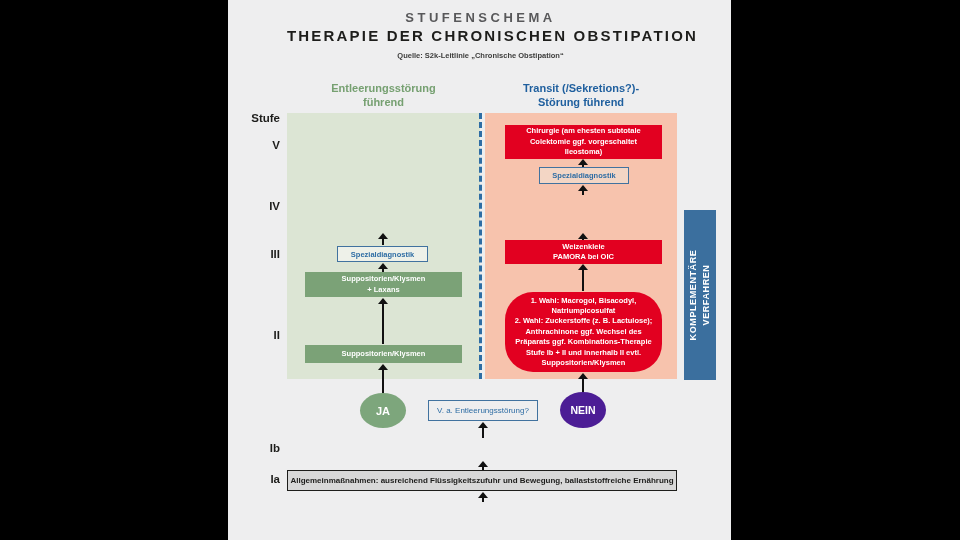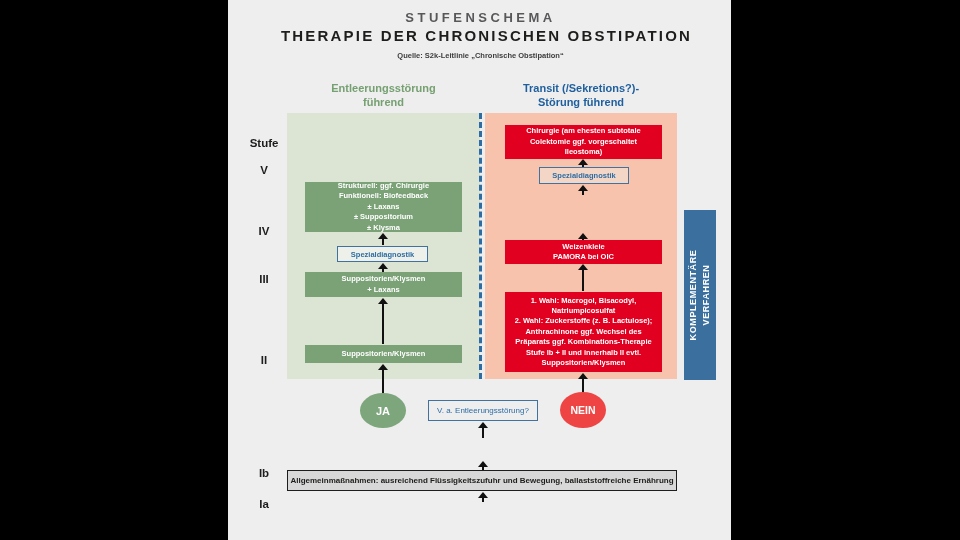--- a/index.html
+++ b/index.html
@@ -6,56 +6,56 @@
   .stage{position:relative;width:960px;height:540px;background:#000;overflow:hidden;
          font-family:"Liberation Sans","DejaVu Sans",sans-serif;}
   .canvas{position:absolute;left:228px;top:0;width:503px;height:540px;background:#eeeeef;}
   .abs{position:absolute;}
   .multiline{white-space:pre-line;}
   .center{text-align:center;}
 
   
   .kicker{left:0;top:10px;width:505px;text-align:center;color:#58585a;font-size:13px;
           font-weight:600;letter-spacing:3.5px;}
-  .main-title{left:6px;top:27px;width:505px;text-align:center;color:#1d1d1b;font-size:15px;
+  .main-title{left:12px;top:27px;width:505px;text-align:center;color:#1d1d1b;font-size:15px;
           font-weight:bold;letter-spacing:2.2px;}
   .source{left:0;top:51px;width:505px;text-align:center;color:#3c3c3b;font-size:7.5px;font-weight:600;}
 
   
   .col-head{top:82px;width:193px;text-align:center;font-size:11px;font-weight:bold;line-height:1.25;}
   .col-head.green{left:59px;color:#76a071;}
   .col-head.blue{left:257px;width:192px;color:#1f5f9e;}
 
   
   .panel-green{left:59px;top:113px;width:193px;height:266px;background:#dce5d4;}
   .panel-salmon{left:257px;top:113px;width:192px;height:266px;background:#f7c3ad;}
   .divider{left:251px;top:113px;height:266px;width:0;border-left:3px dashed #2e6da4;}
 
   
-  .stagelab{left:14px;width:44px;text-align:center;color:#1d1d1b;font-weight:bold;font-size:11.5px;margin-top:25px;}
+  .stagelab{left:8px;width:44px;text-align:right;color:#1d1d1b;font-weight:bold;font-size:11.5px;}
 
   
   .gbox{left:77px;width:157px;background:#7ba277;color:#fff;font-size:7.5px;font-weight:bold;
         line-height:1.38;display:flex;align-items:center;justify-content:center;}
   .rbox{left:277px;width:157px;background:#e20020;color:#fff;font-size:7.5px;font-weight:bold;
         line-height:1.38;display:flex;align-items:center;justify-content:center;}
   .spez{border:1.5px solid #41729f;color:#2e6da4;font-size:7.5px;font-weight:bold;
         display:flex;align-items:center;justify-content:center;box-sizing:border-box;}
   .spez.left{left:109px;top:246px;width:91px;height:16px;background:#eef1e9;}
   .spez.right{left:311px;top:167px;width:90px;height:17px;background:#f3d6c5;}
 
   .komp{left:456px;top:210px;width:32px;height:170px;background:#3b6f9e;}
   .komp .vtext{position:absolute;left:50%;top:50%;width:170px;
         transform:translate(-50%,-50%) rotate(-90deg);text-align:center;color:#fff;
         font-size:9px;font-weight:bold;letter-spacing:0.6px;line-height:1.45;}
 
   .ellipse{border-radius:50%;display:flex;align-items:center;justify-content:center;
         color:#fff;font-weight:bold;}
   .ja{left:132px;top:393px;width:46px;height:35px;background:#7da67c;font-size:11px;}
-  .nein{left:332px;top:392px;width:46px;height:36px;background:#ef4444;font-size:10.5px;}
+  .nein{left:332px;top:392px;width:46px;height:36px;background:#4c1d95;font-size:10.5px;}
   .question{left:200px;top:400px;width:110px;height:21px;background:#eeeeef;border:1.5px solid #41729f;
         box-sizing:border-box;color:#2e6da4;font-size:8px;font-weight:normal;
         display:flex;align-items:center;justify-content:center;}
 
   .bar{left:59px;width:390px;height:21px;background:#d8d8d8;border:1.5px solid #1d1d1b;
         box-sizing:border-box;color:#1d1d1b;font-size:8px;font-weight:bold;
         display:flex;align-items:center;justify-content:center;}
   .basis{left:59px;top:502px;width:390px;height:20px;background:#f0f1ef;border:1.5px solid #41729f;
         box-sizing:border-box;color:#2e6da4;font-size:8px;font-weight:bold;
         display:flex;align-items:center;justify-content:center;}
@@ -86,37 +86,32 @@
     <div class="abs divider"></div>
 
     <div class="abs stagelab" style="top:112px;">Stufe</div>
     <div class="abs stagelab" style="top:139px;">V</div>
     <div class="abs stagelab" style="top:200px;">IV</div>
     <div class="abs stagelab" style="top:248px;">III</div>
     <div class="abs stagelab" style="top:329px;">II</div>
     <div class="abs stagelab" style="top:442px;">Ib</div>
     <div class="abs stagelab" style="top:473px;">Ia</div>
 
-    <div class="abs gbox center multiline" style="top:182px;height:50px;">Strukturell: ggf. Chirurgie
-Funktionell: Biofeedback
-± Laxans
-± Suppositorium
-± Klysma</div>
     <div class="abs spez left">Spezialdiagnostik</div>
     <div class="abs gbox center multiline" style="top:272px;height:25px;">Suppositorien/Klysmen
 + Laxans</div>
     <div class="abs gbox center multiline" style="top:345px;height:18px;">Suppositorien/Klysmen</div>
 
     <div class="abs rbox center multiline" style="top:125px;height:34px;">Chirurgie (am ehesten subtotale
 Colektomie ggf. vorgeschaltet
 Ileostoma)</div>
     <div class="abs spez right">Spezialdiagnostik</div>
     <div class="abs rbox center multiline" style="top:240px;height:24px;">Weizenkleie
 PAMORA bei OIC</div>
-    <div class="abs rbox center multiline" style="top:292px;height:80px;">1. Wahl: Macrogol, Bisacodyl,
+    <div class="abs rbox center multiline" style="top:292px;height:80px;border-radius:28px;">1. Wahl: Macrogol, Bisacodyl,
 Natriumpicosulfat
 2. Wahl: Zuckerstoffe (z. B. Lactulose);
 Anthrachinone ggf. Wechsel des
 Präparats ggf. Kombinations-Therapie
 Stufe Ib + II und innerhalb II evtl.
 Suppositorien/Klysmen</div>
 
     <div class="abs komp">
       <div class="vtext multiline">KOMPLEMENTÄRE
 VERFAHREN</div>

